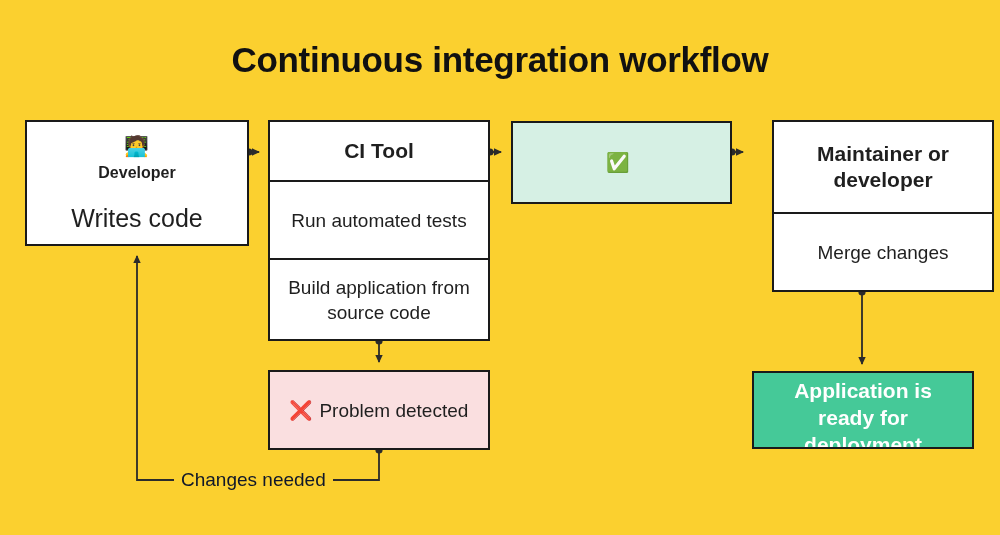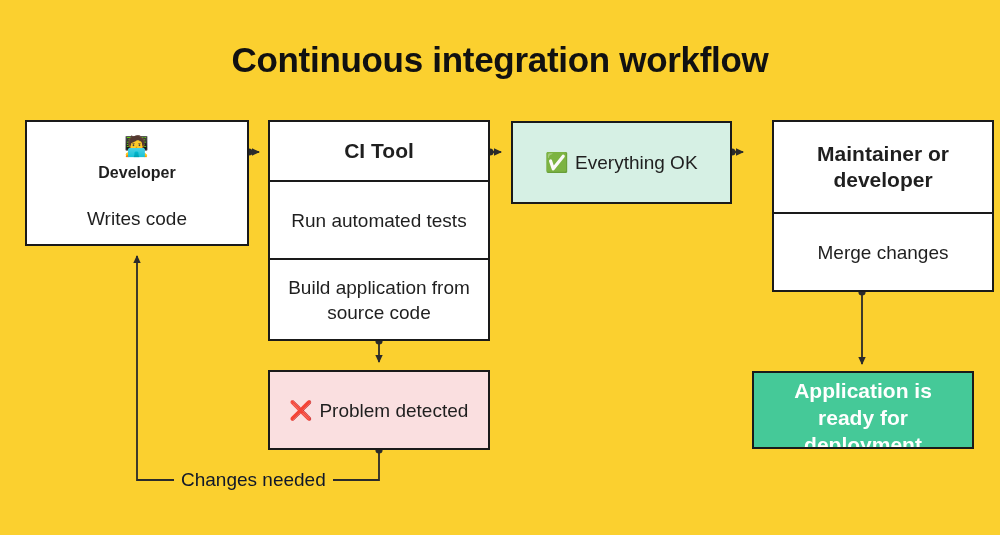--- a/index.html
+++ b/index.html
@@ -92,21 +92,21 @@
     font-size: 20px;
     line-height: 22px;
     margin-bottom: 2px;
   }
   .dev-title {
     font-weight: bold;
     font-size: 16px;
     line-height: 27px;
   }
   .dev-sub {
-    font-size: 19px;
+    font-size: 25px;
     line-height: 25px;
     margin-top: 20px;
   }
   svg.edges {
     position: absolute;
     left: 0;
     top: 0;
     width: 1000px;
     height: 535px;
     pointer-events: none;
@@ -177,21 +177,20 @@
 
   <div class="node" style="left:268px; top:120px; width:222px; height:221px;">
     <div class="cell head" style="height:58px;border-radius:9px;">CI Tool</div>
     <div class="cell divider" style="flex:1;">Run automated tests</div>
     <div class="cell divider" style="height:81px;">Build application from source code</div>
   </div>
 
   <div class="node node-ok" style="left:511px; top:121px; width:221px; height:83px;">
     <div class="cell emoji-row" style="flex:1;">
       <span class="inline-emoji">✅</span>
-      <span>Everything OK</span>
     </div>
   </div>
 
   <div class="node" style="left:752px; top:120px; width:222px; height:172px;margin-left:20px;">
     <div class="cell head" style="height:90px;">Maintainer or developer</div>
     <div class="cell divider" style="flex:1;">Merge changes</div>
   </div>
 
   <div class="node node-problem" style="left:268px; top:370px; width:222px; height:80px;">
     <div class="cell emoji-row" style="flex:1;">

